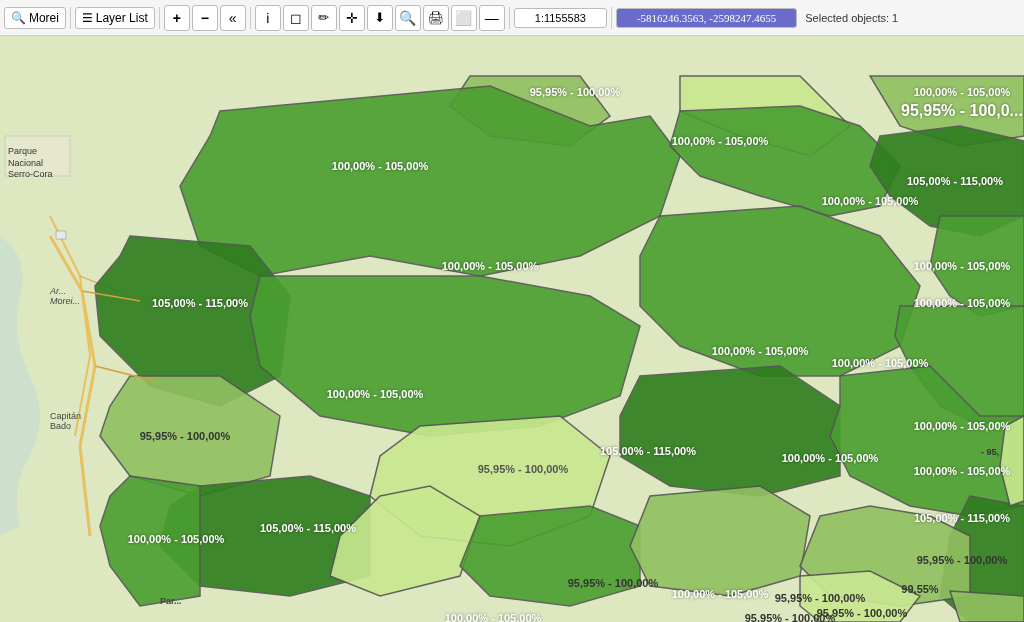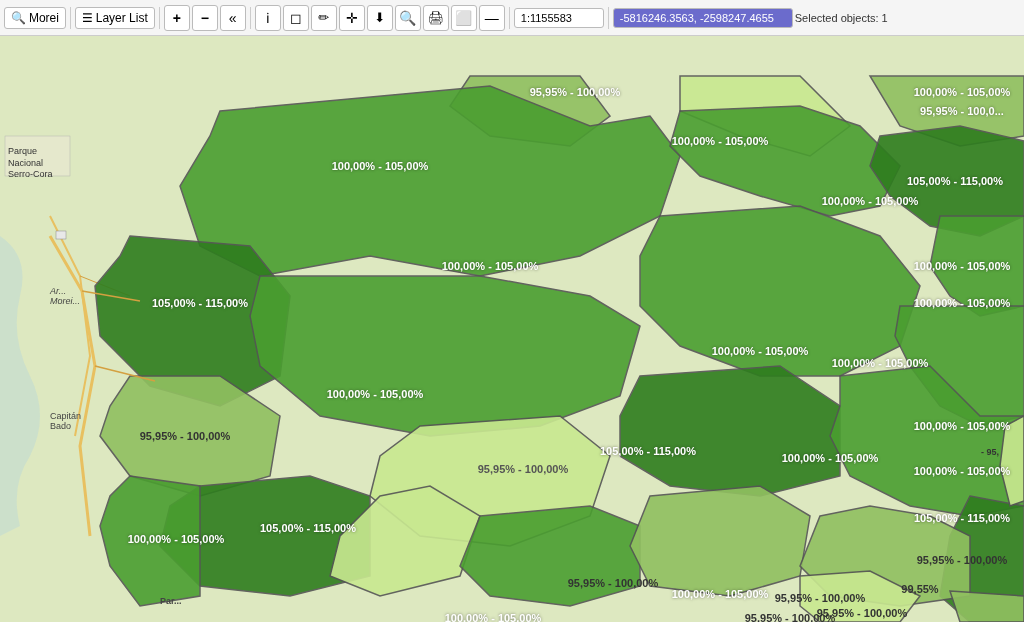--- a/index.html
+++ b/index.html
@@ -33,31 +33,32 @@
       display: flex; align-items: center; justify-content: center;
       width: 26px; height: 26px;
       border: 1px solid #bbb;
       border-radius: 3px;
       background: #fff;
       cursor: pointer;
       font-size: 14px;
     }
     .coord-box {
       display: flex; align-items: flex-start;
-      padding: 3px 6px;
+      padding: 3px 20px;
       border: 1px solid #bbb;
       border-radius: 3px;
       background: #fff;
       font-size: 11px;
       min-width: 80px;
     }
     .coord-box.scale { min-width: 90px; }
-    .coord-box.coords { background: #6b6bcc; color: #fff; min-width: 180px; }
+    .coord-box.coords { background: #6b6bcc; color: #fff; min-width: 180px; font-family: Liberation Serif, serif; }
     .selected-info {
       font-size: 11px;
+      margin-left: 6px;
       color: #333;
     }
 
     
     #map {
       position: absolute;
       top: 36px; left: 0; right: 0; bottom: 0;
       overflow: hidden;
     }
 
@@ -239,21 +240,21 @@
   <div class="park-label">
     <span style="white-space:pre-line;">Parque<br>Nacional<br>Serro-Cora</span>
   </div>
 
   <div class="terrain-label" style="left:50px; top:250px; font-size:9px;font-style:italic;">Ar...<br>Morei...</div>
   <div class="terrain-label" style="left:50px; top:375px; font-size:9px;">Capitán<br>Bado</div>
   <div class="terrain-label" style="left:160px; top:560px; font-size:9px;font-weight:bold;">Par...</div>
 
   <div class="region-label" style="left:575px; top:56px;">95,95% - 100,00%</div>
   <div class="region-label" style="left:962px; top:56px;">100,00% - 105,00%</div>
-  <div class="region-label" style="left:962px; top:75px; font-size:11px;">95,95% - 100,0...</div>
+  <div class="region-label" style="left:962px; top:75px; font-size:16px;">95,95% - 100,0...</div>
 
   <div class="region-label" style="left:380px; top:130px;">100,00% - 105,00%</div>
   <div class="region-label" style="left:720px; top:105px;">100,00% - 105,00%</div>
   <div class="region-label" style="left:870px; top:165px;">100,00% - 105,00%</div>
   <div class="region-label" style="left:955px; top:145px;">105,00% - 115,00%</div>
   <div class="region-label" style="left:962px; top:230px;">100,00% - 105,00%</div>
 
   <div class="region-label" style="left:200px; top:267px;">105,00% - 115,00%</div>
 
   <div class="region-label" style="left:490px; top:230px;">100,00% - 105,00%</div>

